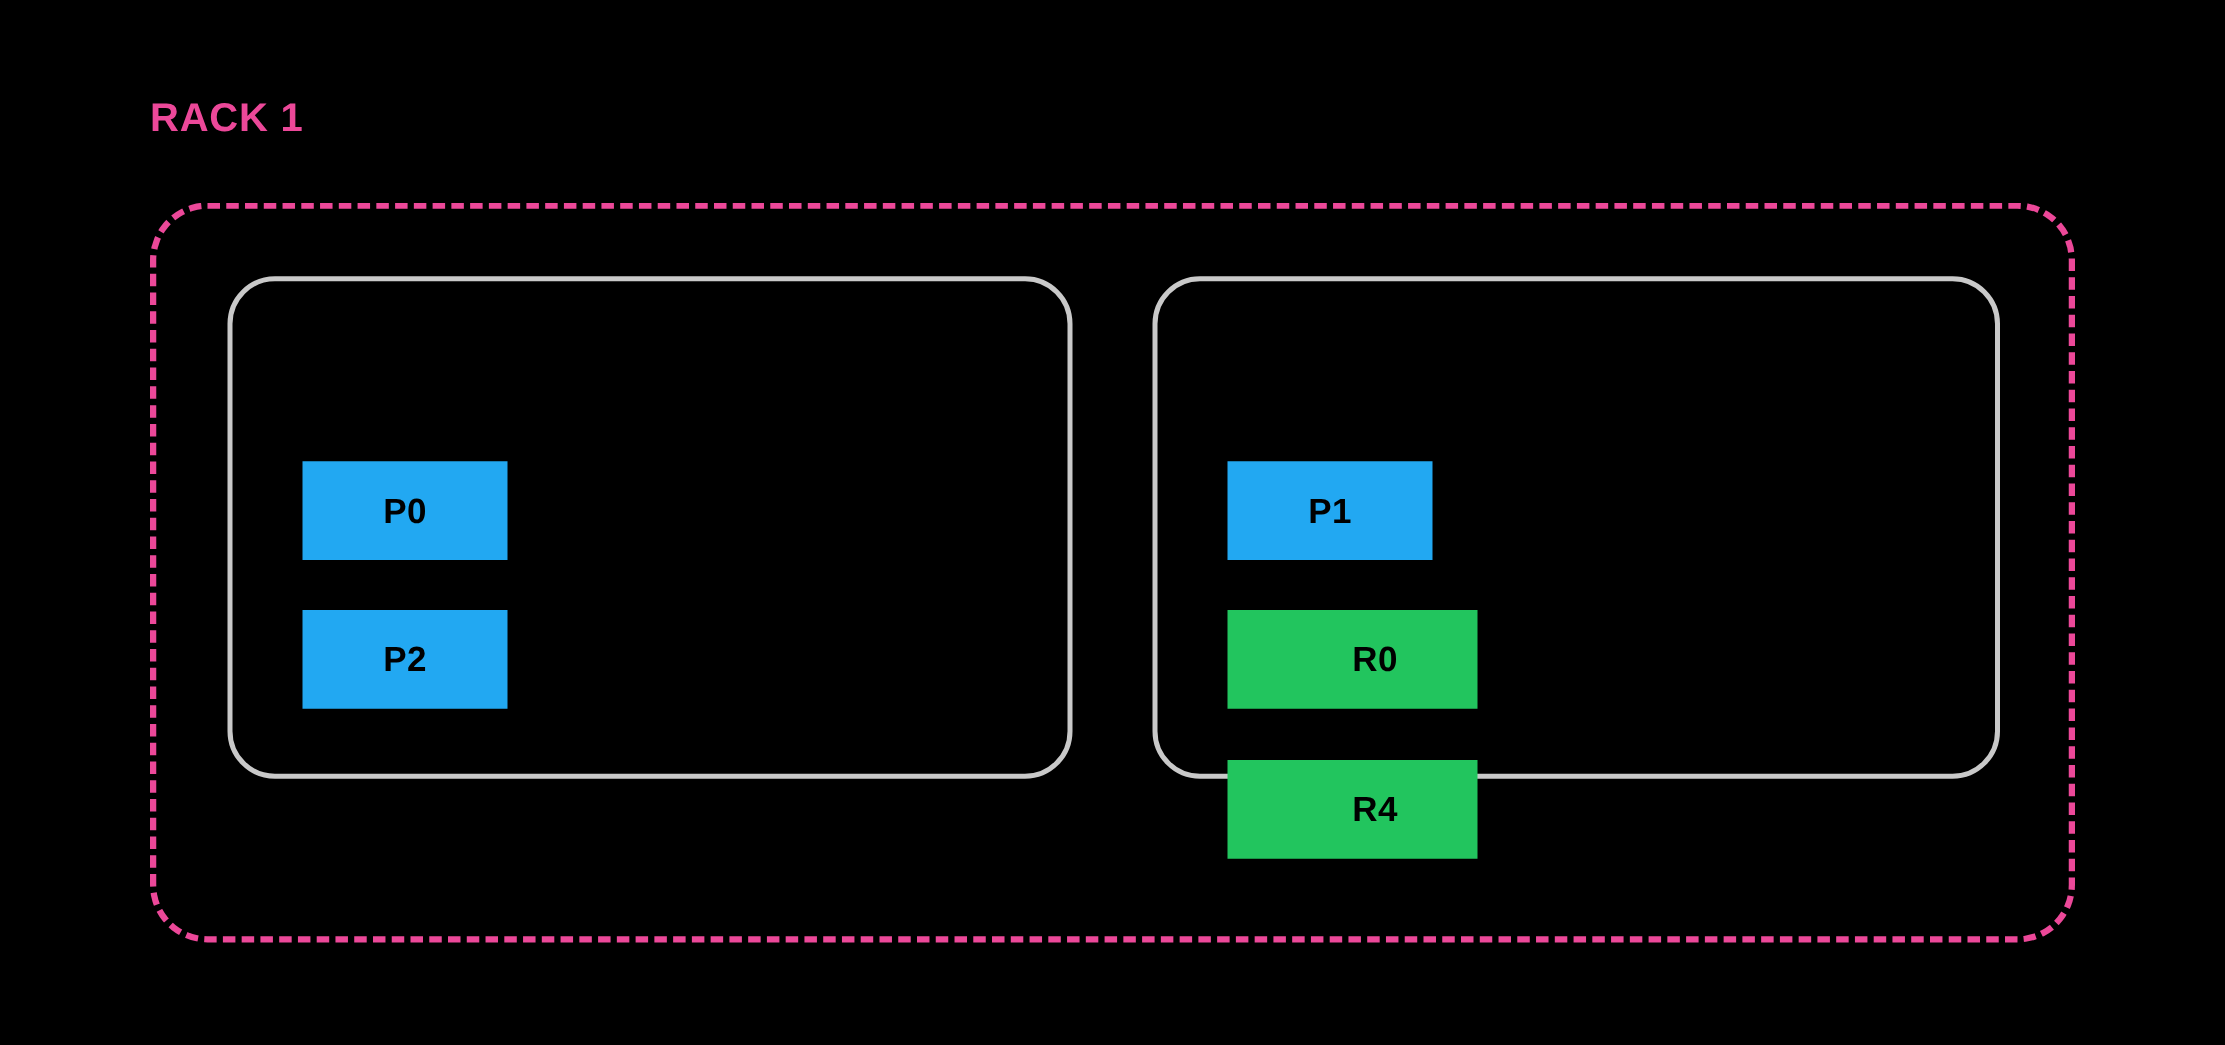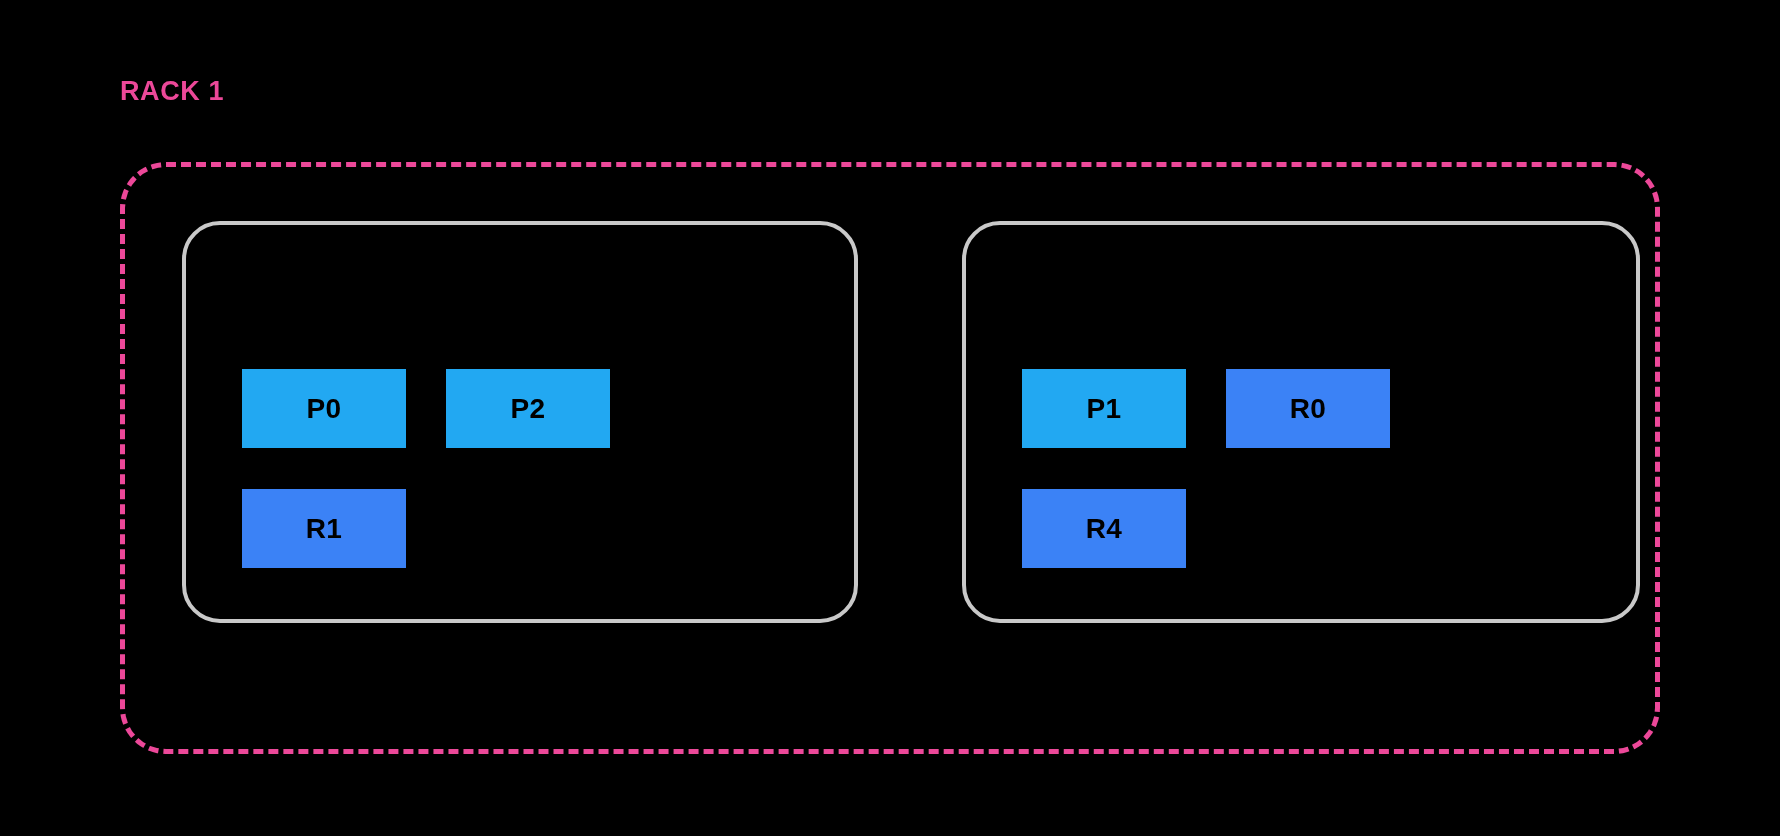--- a/index.html
+++ b/index.html
@@ -20,21 +20,21 @@
     width: 1780px;
     height: 836px;
     background: #000000;
   }
 
   
   .rack-label {
     position: absolute;
     left: 120px;
     top: 78px;
-    font-size: 27px;
+    font-size: 32px;
     font-weight: 700;
     letter-spacing: 0.6px;
     color: #EC4899;
     line-height: 1;
     white-space: nowrap;
     user-select: none;
   }
 
   
   .rack-boundary {
@@ -61,34 +61,33 @@
     left: 182px;
     top: 221px;
     width: 676px;
     height: 402px;
   }
   .node-right {
     left: 922px;
     top: 221px;
     width: 678px;
     height: 402px;
-    margin-left: 40px;
   }
 
   
   .node-inner {
     position: absolute;
     left: 56px;
     top: 144px;
     right: 20px;
     bottom: 20px;
   }
   .shard-row {
     display: flex;
-    flex-direction: row;
+    flex-direction: column;
     align-items: flex-start;
     gap: 40px;
   }
   .shard-row + .shard-row {
     margin-top: 41px;
   }
 
   
   .shard {
     width: 164px;
@@ -97,42 +96,41 @@
     align-items: center;
     justify-content: center;
     font-size: 28px;
     font-weight: 700;
     color: #000000;
     letter-spacing: 0.3px;
     user-select: none;
     flex: 0 0 auto;
   }
   .shard.primary  { background: #22A8F2; }
-  .shard.replica  { background: #3b82f6; }
+  .shard.replica  { background: #22c55e; padding-left: 36px; }
   .shard.spacer   { background: transparent; }
 </style>
 </head>
 <body>
 
 <div id="stage">
 
   <div class="rack-label">RACK 1</div>
 
   <div class="rack-boundary"></div>
 
   <div class="node node-left">
     <div class="node-inner">
 
       <div class="shard-row">
         <div class="shard primary">P0</div>
         <div class="shard primary">P2</div>
       </div>
 
       <div class="shard-row">
-        <div class="shard replica">R1</div>
         <div class="shard spacer"></div>
       </div>
 
     </div>
   </div>
 
   <div class="node node-right">
     <div class="node-inner">
 
       <div class="shard-row">

